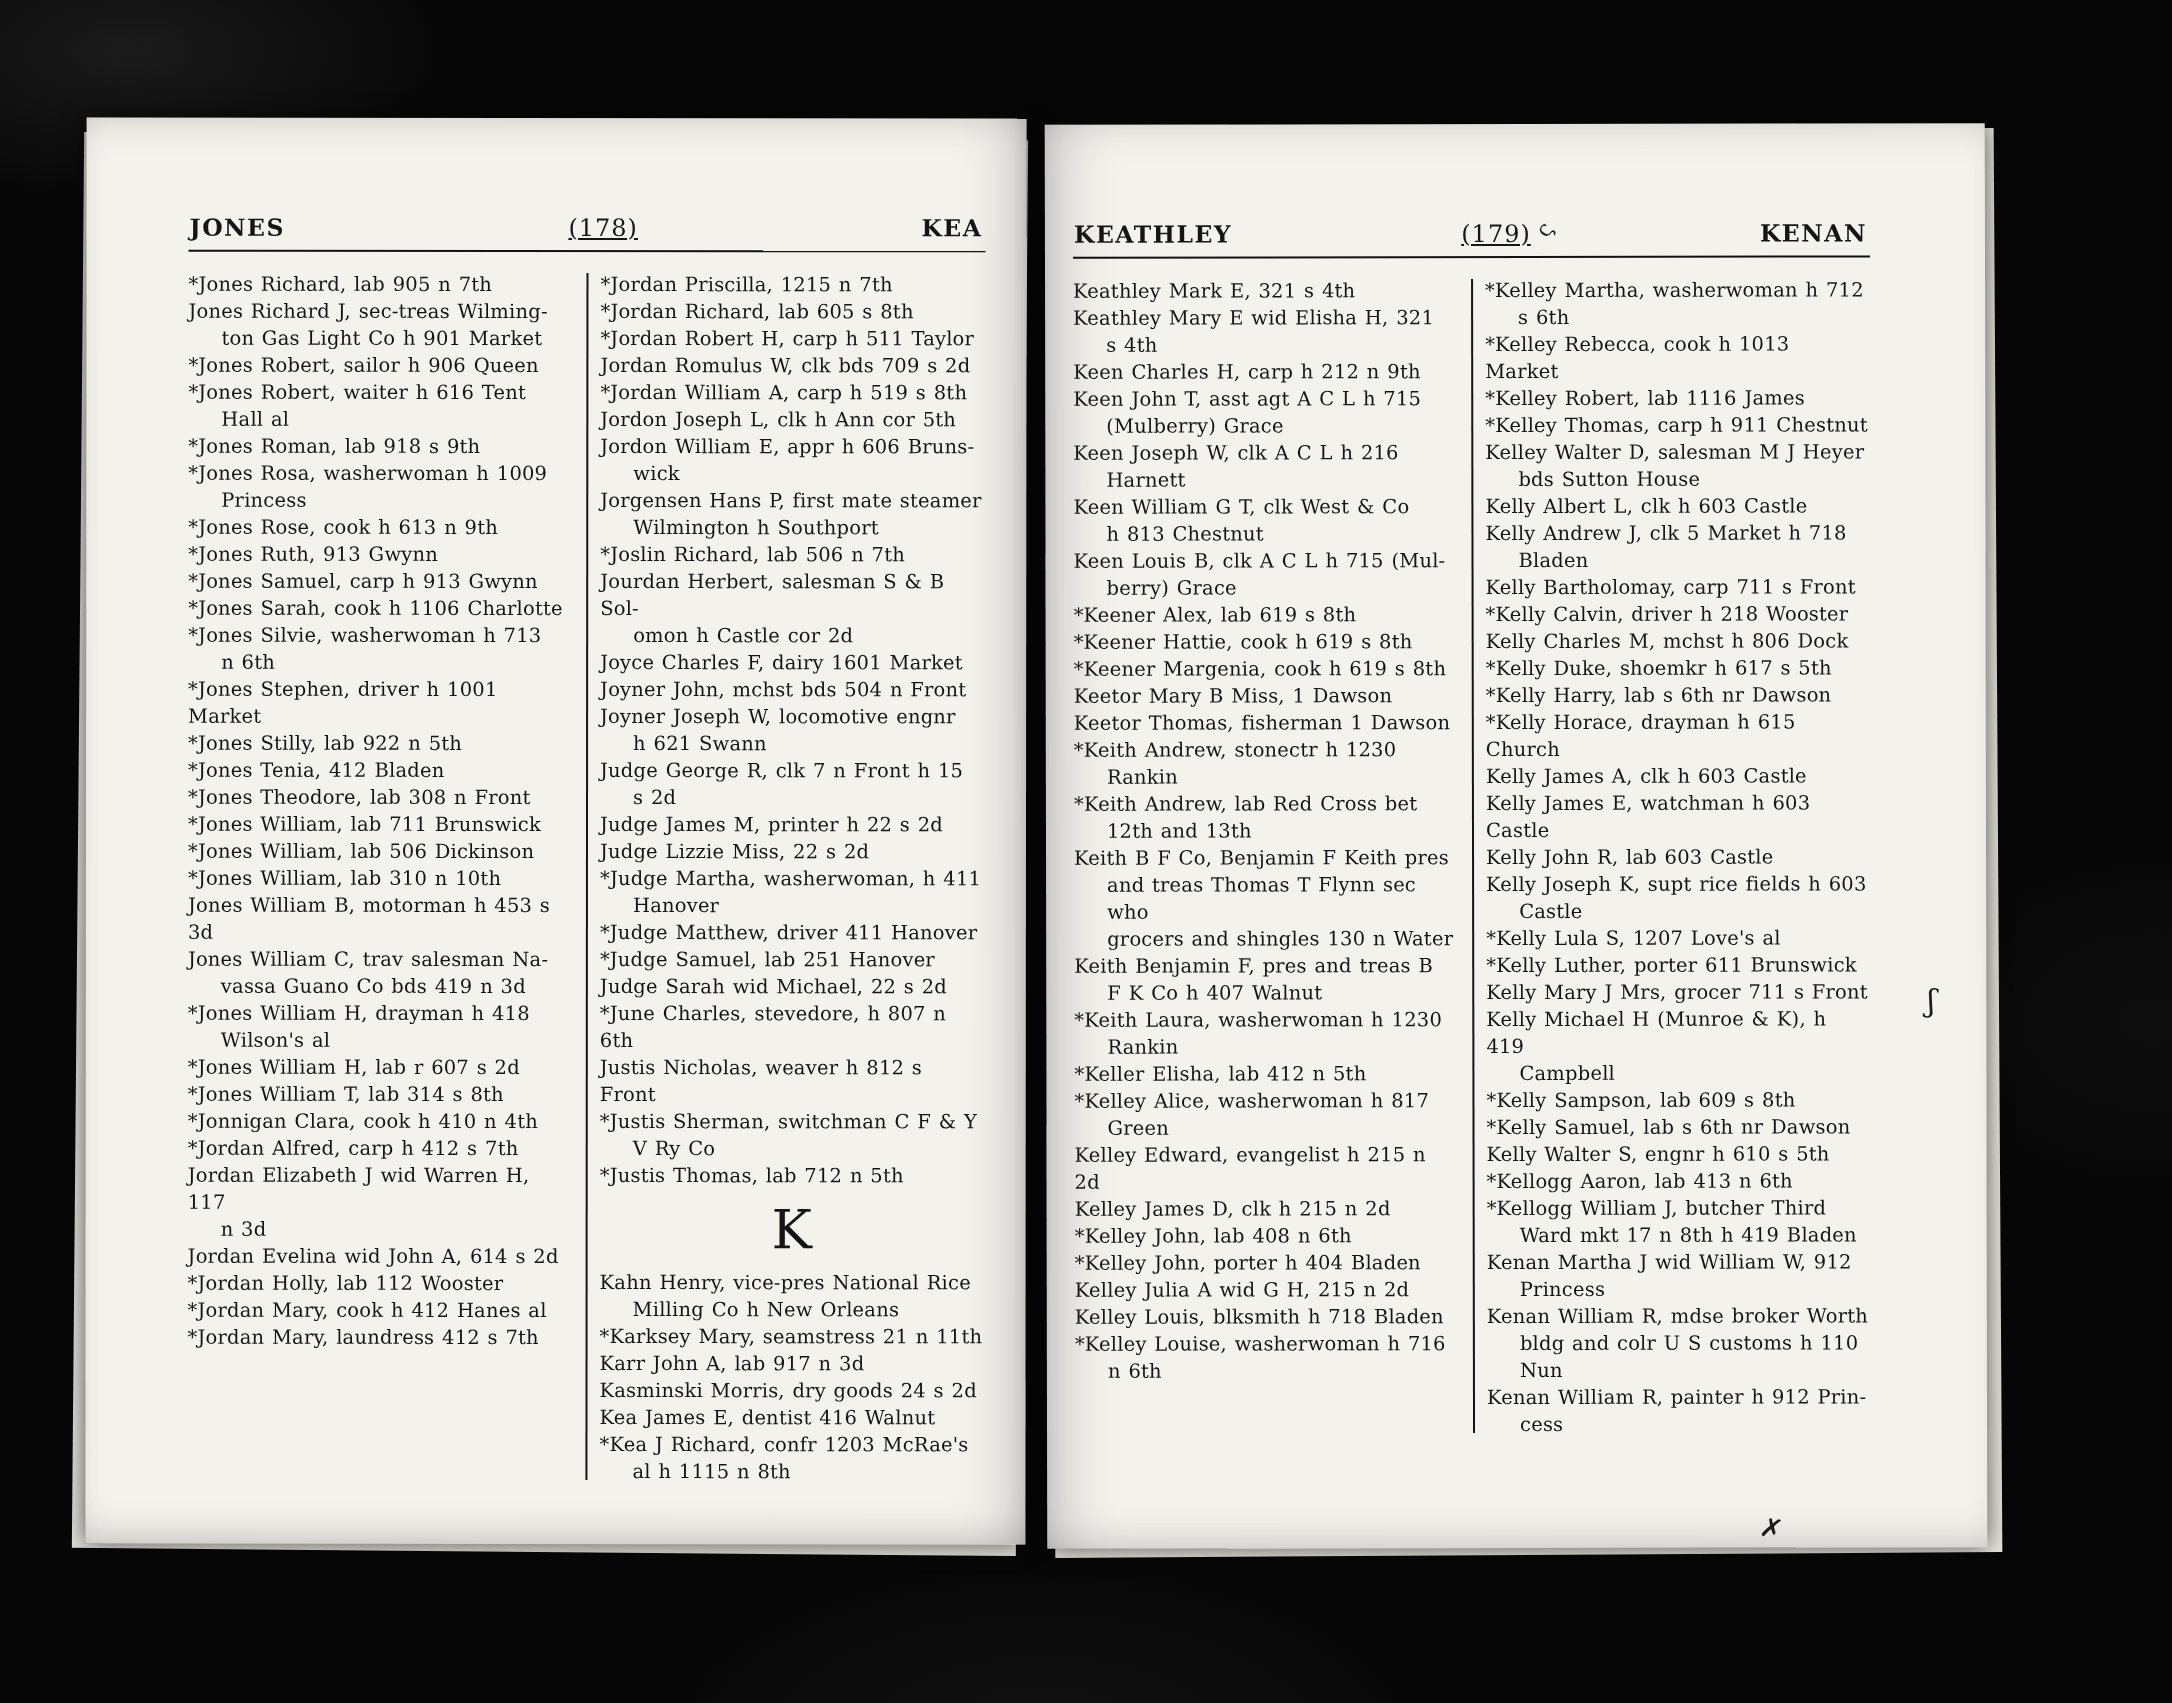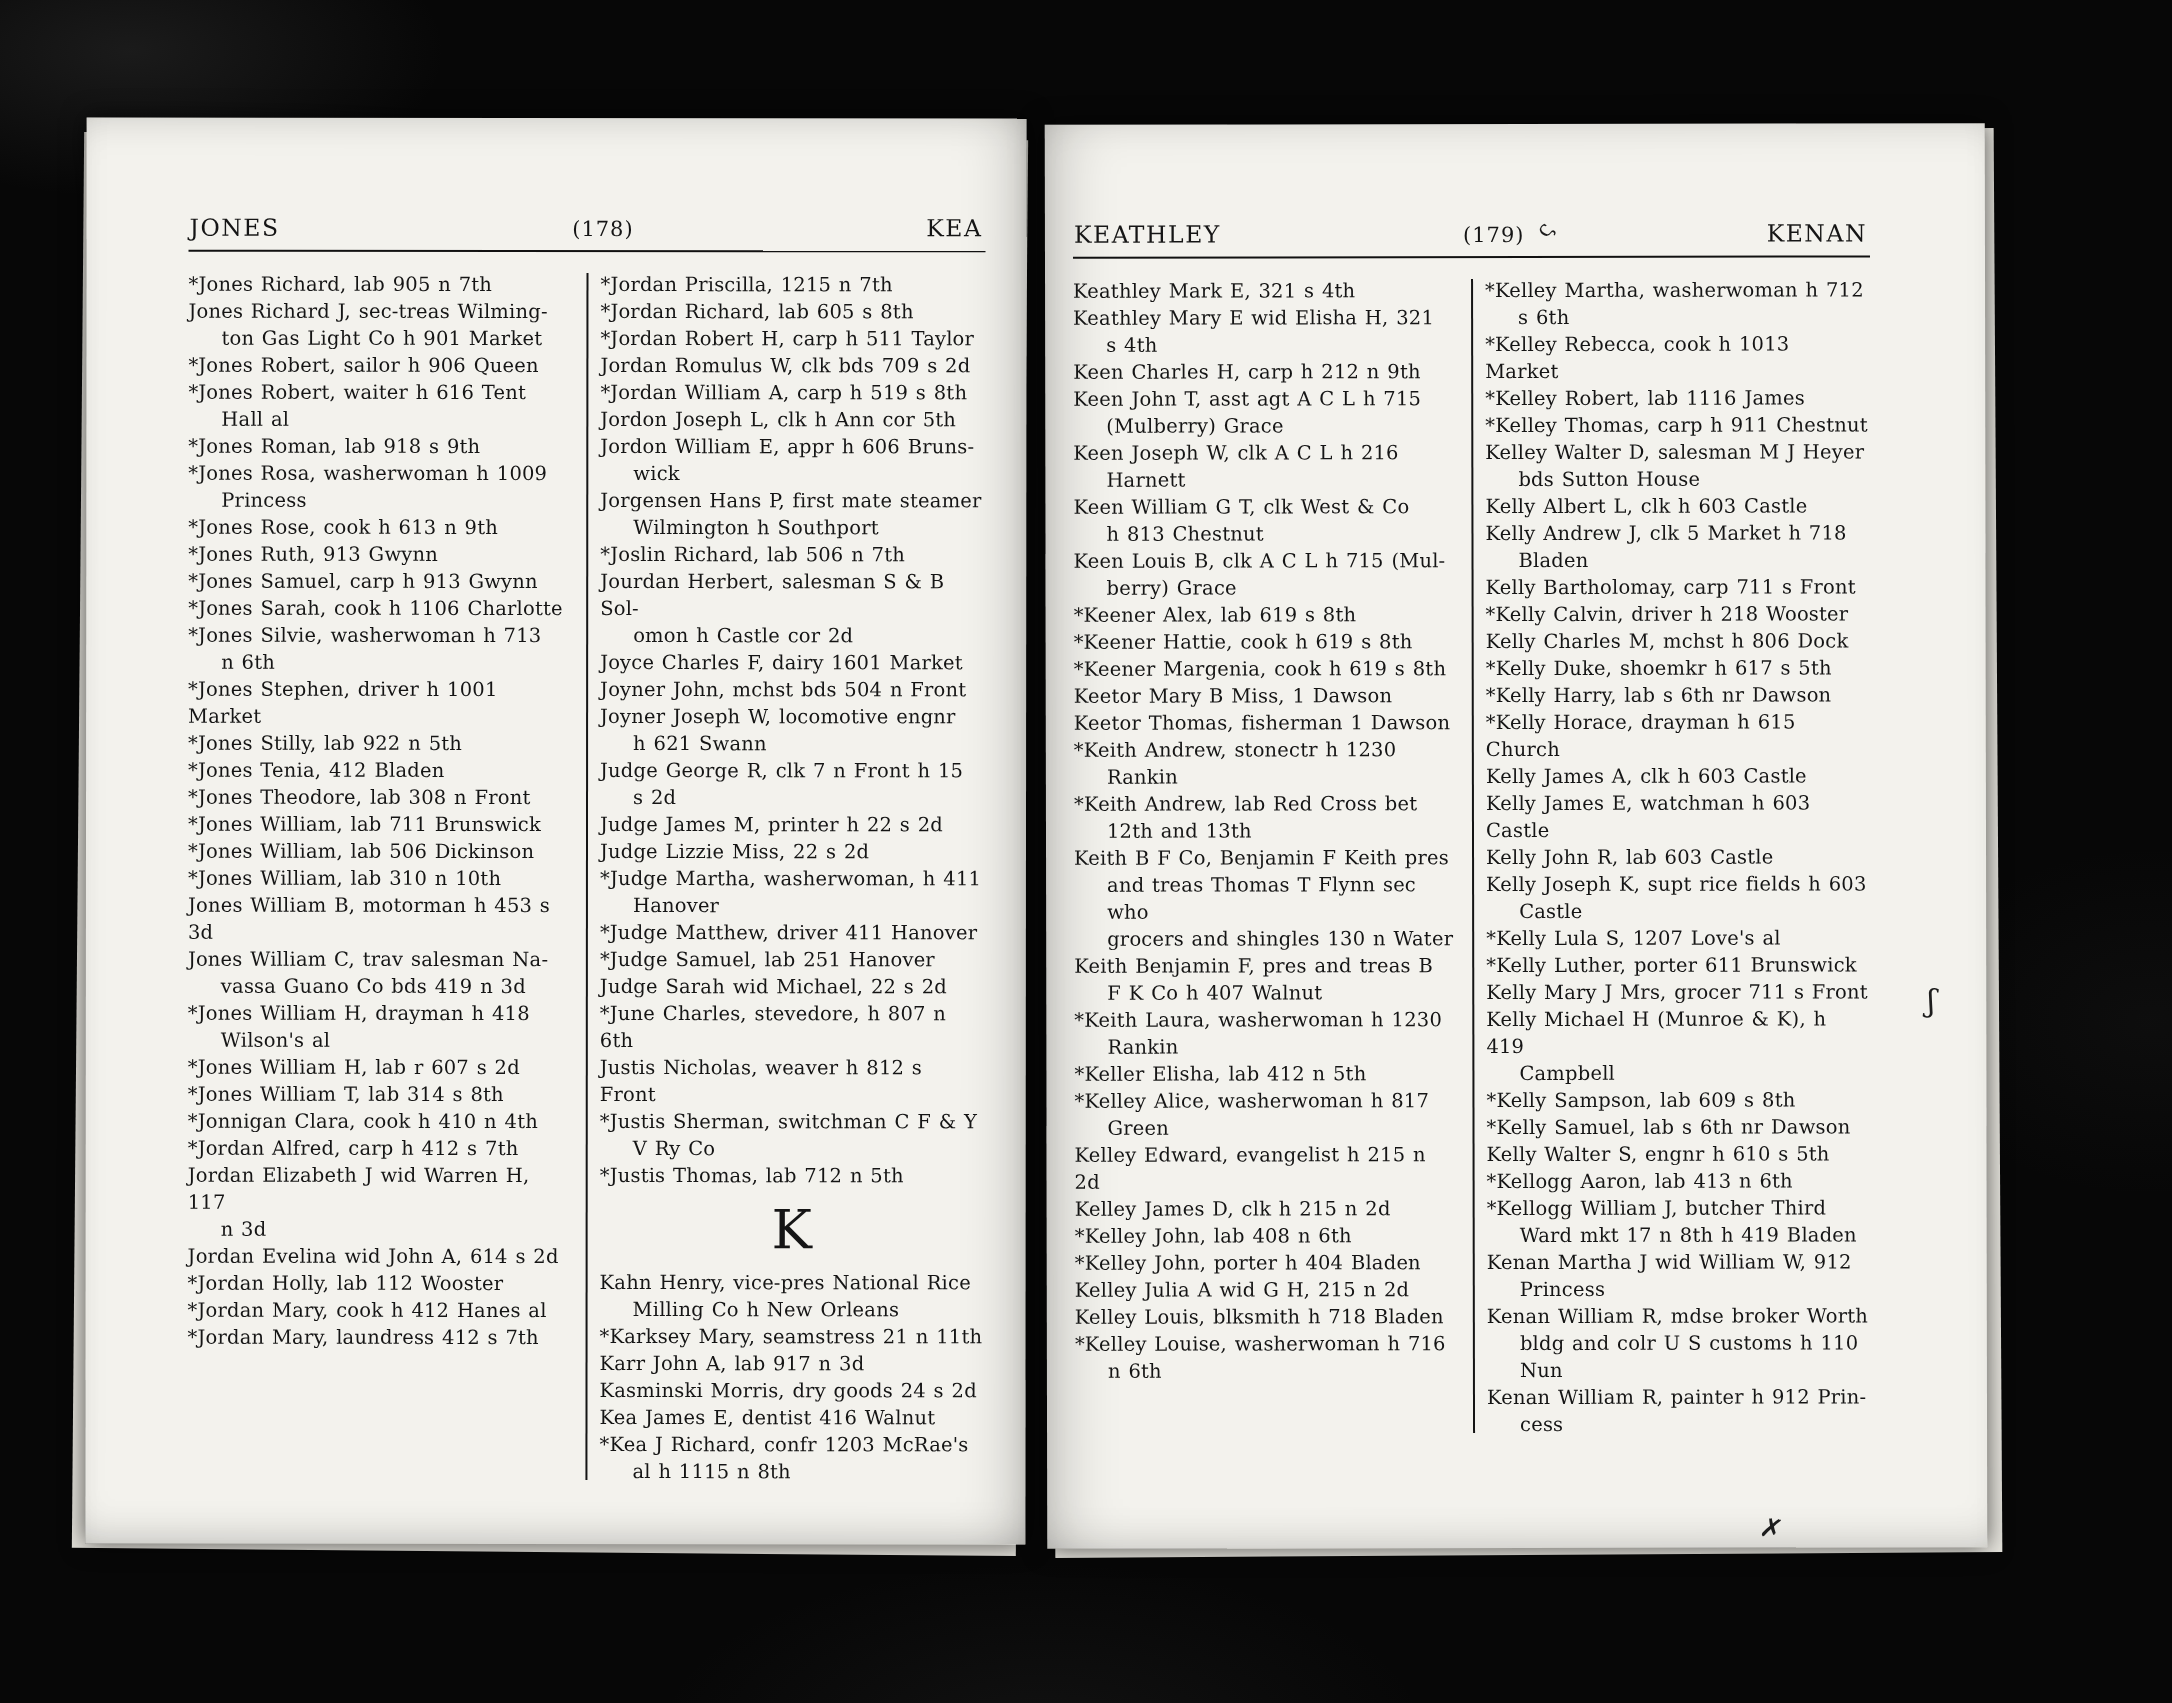--- a/index.html
+++ b/index.html
@@ -31,22 +31,22 @@
                 inset 0 15px 45px -30px rgba(0,0,0,.12),
                 0 0 25px rgba(0,0,0,.65);
   }
   .page-content{position:absolute;top:96px;width:797px;}
   .page-left .page-content{left:102px;}
   .page-right .page-content{left:28px;}
   .running-head{
     display:flex;justify-content:space-between;align-items:baseline;
     padding:0 3px 8px 1px;border-bottom:2.5px solid #111;
   }
-  .head-word{font-weight:normal;font-size:23.5px;letter-spacing:1.5px;}
-  .head-num{font-size:21px;letter-spacing:1px;}
+  .head-word{font-weight:bold;font-size:23.5px;letter-spacing:1.5px;}
+  .head-num{font-size:24px;letter-spacing:1px;text-decoration:underline;}
   .columns{display:flex;margin-top:19px;}
   .column{width:384px;}
   .col-divider{width:2px;background:#141414;margin:2px 12px 5px 14px;}
   .entry{font-size:19.5px;line-height:27px;letter-spacing:0.2px;word-spacing:1.3px;}
   .entry .cont{padding-left:33px;}
   .letter-head{
     text-align:center;font-size:54px;line-height:75px;
     margin:3px 0 2px 0;font-weight:normal;
   }
   .ink-mark{position:absolute;color:#1d1d1d;}

